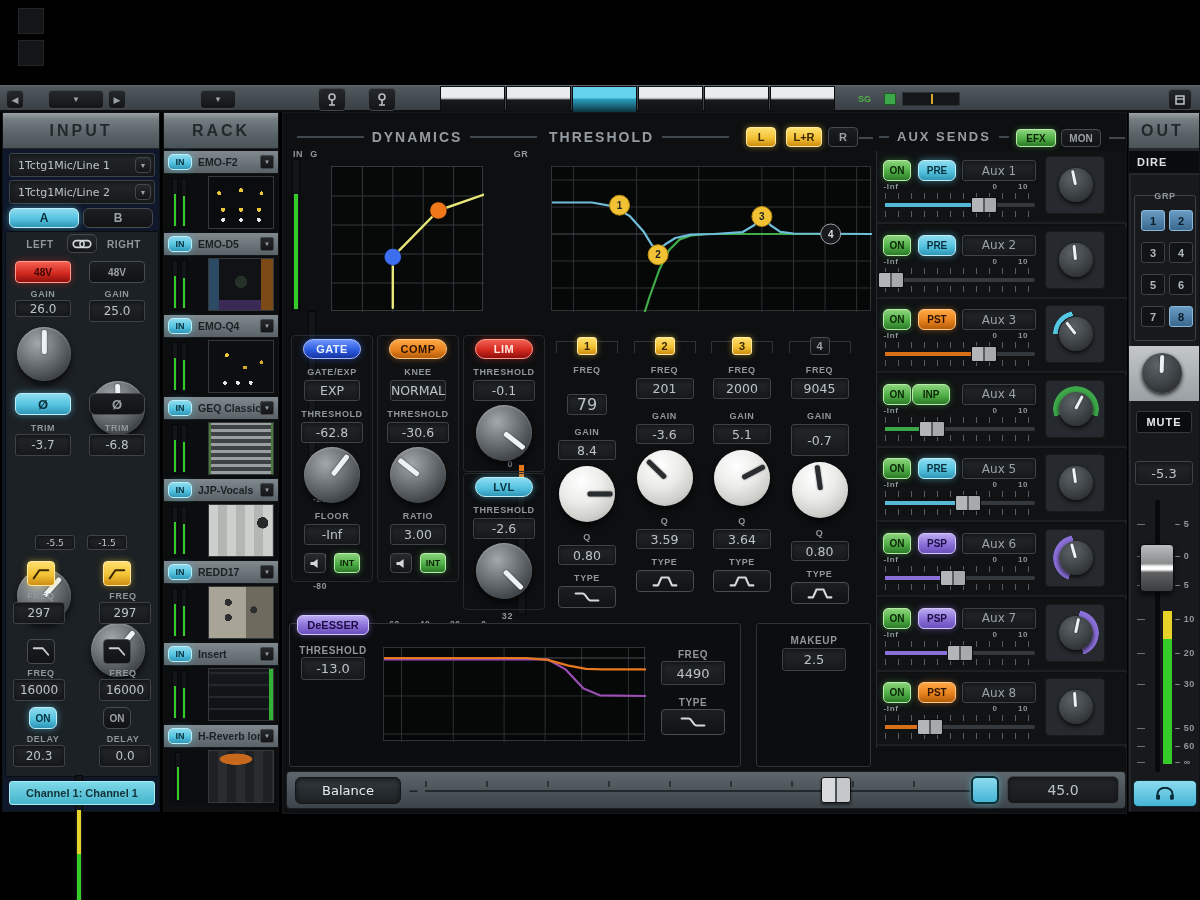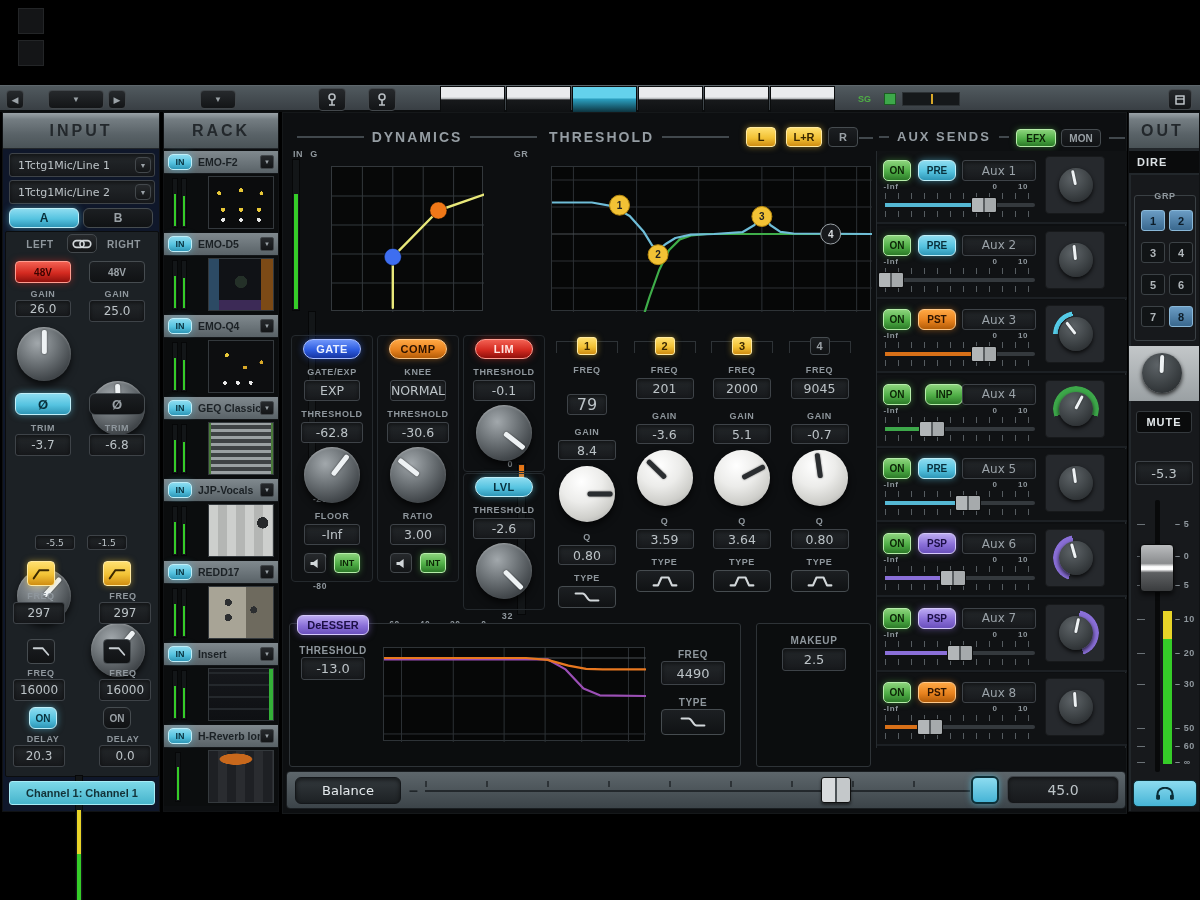--- a/index.html
+++ b/index.html
@@ -593,21 +593,21 @@
           </div>
     </div>
         <div class="abs" style="left:501.5px;top:224px;width:70px;text-align:center;">
       <div style="position:relative;height:20px;">
         <div style="position:absolute;left:4px;top:4px;width:62px;height:12px;border:1px solid #2e3337;border-bottom:none;"></div>
         <div class="sq c-off" style="position:absolute;left:25px;top:0;width:20px;height:18px;font-size:11px;border-radius:3px;">4</div>
       </div>
       <div class="label" style="margin-top:8px;">FREQ</div>
       <div class="vbox" style="width:58px;height:21px;margin:3px auto 0;font-size:12.5px;">9045</div>
       <div class="label" style="margin-top:12px;">GAIN</div>
-      <div class="vbox" style="width:58px;height:20px;margin:3px auto 0;font-size:12.5px;">-0.7</div>
+      <div class="vbox" style="width:58px;height:32px;margin:3px auto 0;font-size:12.5px;">-0.7</div>
       <div class="knob white" style="width:56px;height:56px;margin:6px auto 0;--a:-8deg;">
             <div class="stem"></div>
           </div>
       <div class="label" style="margin-top:10px;">Q</div>
       <div class="vbox" style="width:58px;height:20px;margin:3px auto 0;font-size:12.5px;">0.80</div>
       <div class="label" style="margin-top:8px;">TYPE</div>
       <div class="sq c-off" style="width:58px;height:22px;margin:3px auto 0;">
             <svg width="30" height="14" viewBox="0 0 30 16">
               <path d="M2 13 H7 L11 4 H19 L23 13 H28" fill="none" stroke="#d2d7da" stroke-width="2.4" stroke-linecap="round" stroke-linejoin="round"></path>
             </svg>
@@ -677,21 +677,21 @@
       <div style="position:absolute;left:94px;top:46px;width:26px;height:16px;border-radius:2px;border:1px solid #0c0d0e;background:linear-gradient(90deg,#b2b6b8 0 46%,#55595c 48% 52%,#a6aaac 54%);"></div>
       <div style="position:absolute;left:168px;top:5px;width:60px;height:58px;background:#26292d;border-radius:4px;border:1px solid #17191b;">
         <div style="position:absolute;left:7px;top:5px;width:46px;height:46px;border-radius:50%;background:conic-gradient(from 270deg,#55cce8 0 80deg,transparent 80deg);-webkit-mask:radial-gradient(closest-side,transparent 78%,#000 80%);mask:radial-gradient(closest-side,transparent 78%,#000 80%);"></div>
             <div class="knob small" style="position:absolute;left:13px;top:11px;width:34px;height:34px;--a:-38deg;">
               <div class="stem"></div>
             </div>
       </div>
         </div>
         <div style="position:absolute;left:0;top:223.79999999999998px;width:250px;height:73px;border-bottom:2px solid #1c2024;background:#101214;">
       <div class="sq c-green" style="position:absolute;left:6px;top:9px;width:28px;height:21px;border-radius:5px;">ON</div>
-      <div class="sq c-green" style="position:absolute;left:48px;top:9px;width:38px;height:21px;border-radius:6px;">INP</div>
+      <div class="sq c-green" style="position:absolute;left:35px;top:9px;width:38px;height:21px;border-radius:6px;">INP</div>
       <div class="vbox" style="position:absolute;left:85px;top:9px;width:74px;height:21px;font-size:12px;color:#9aa2a8;">Aux 4</div>
       <div class="label" style="position:absolute;left:3px;top:31px;width:22px;font-size:8px;">-Inf</div>
       <div class="label" style="position:absolute;left:112px;top:31px;width:12px;font-size:8px;">0</div>
       <div class="label" style="position:absolute;left:138px;top:31px;width:16px;font-size:8px;">10</div>
       <div class="ticks" style="position:absolute;left:8px;top:42px;width:150px;height:6px;"></div>
       <div style="position:absolute;left:8px;top:52px;width:150px;height:4px;background:#34393d;border-radius:2px;">
         <div style="position:absolute;left:0;top:0;height:100%;width:31%;background:#3da84a;"></div>
           </div>
       <div class="ticks" style="position:absolute;left:8px;top:60px;width:150px;height:6px;"></div>
       <div style="position:absolute;left:42px;top:46px;width:26px;height:16px;border-radius:2px;border:1px solid #0c0d0e;background:linear-gradient(90deg,#b2b6b8 0 46%,#55595c 48% 52%,#a6aaac 54%);"></div>

